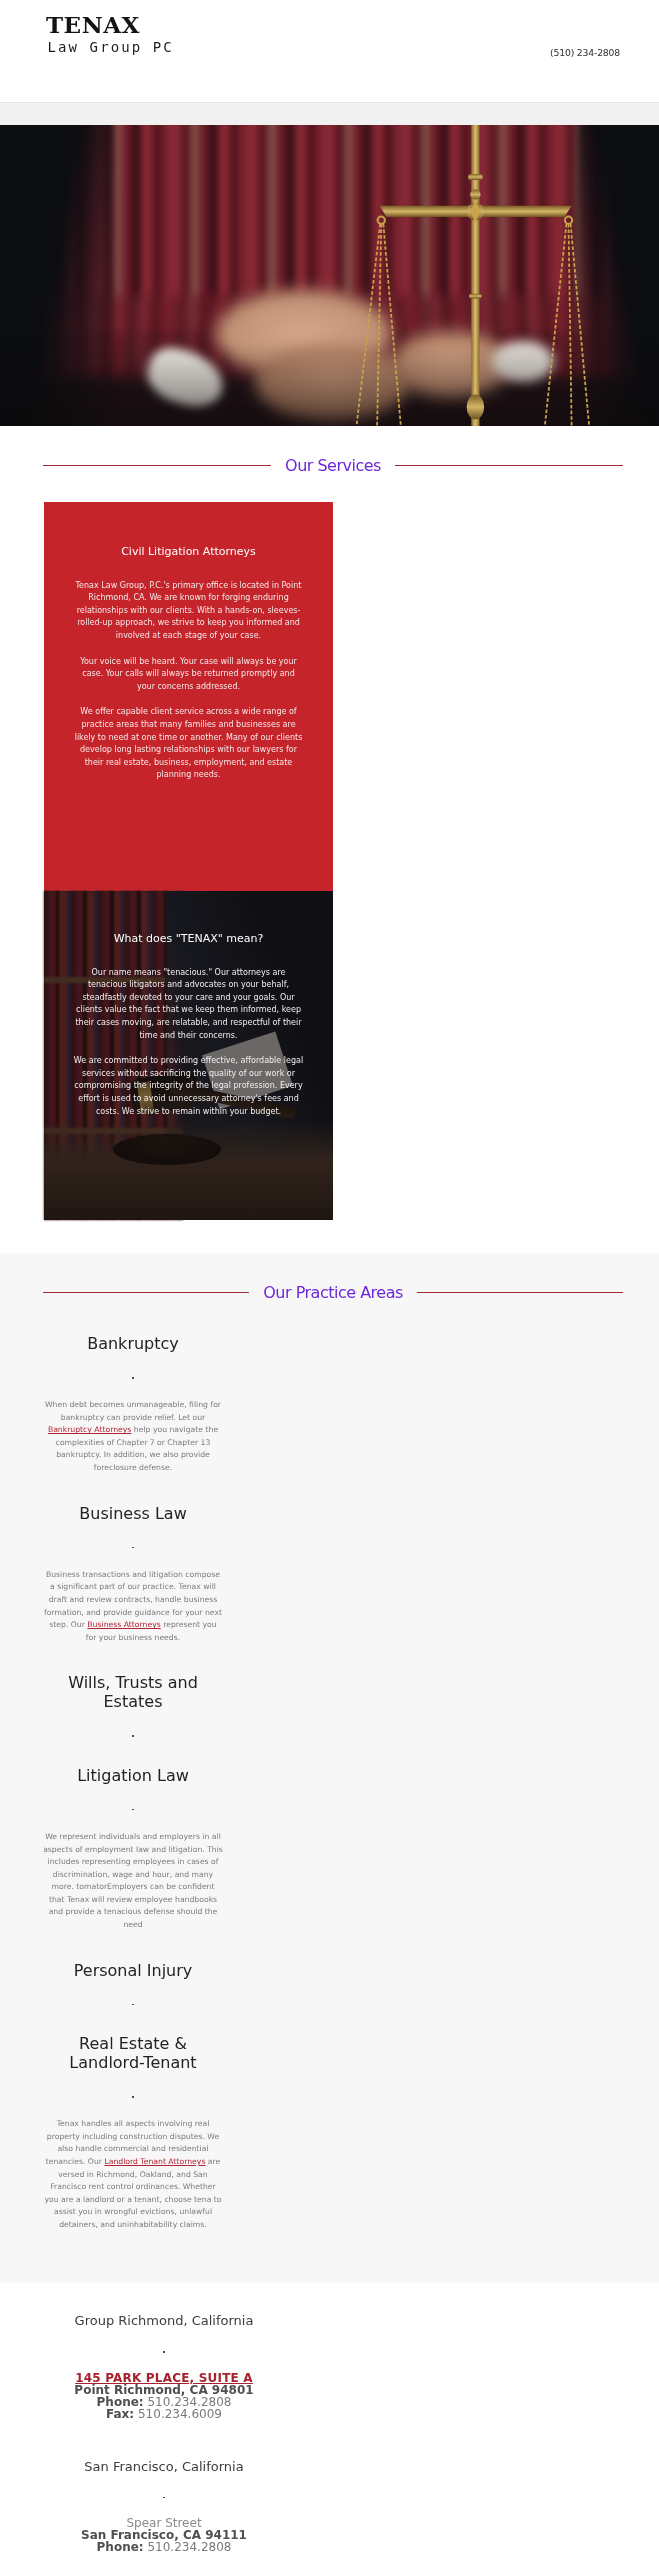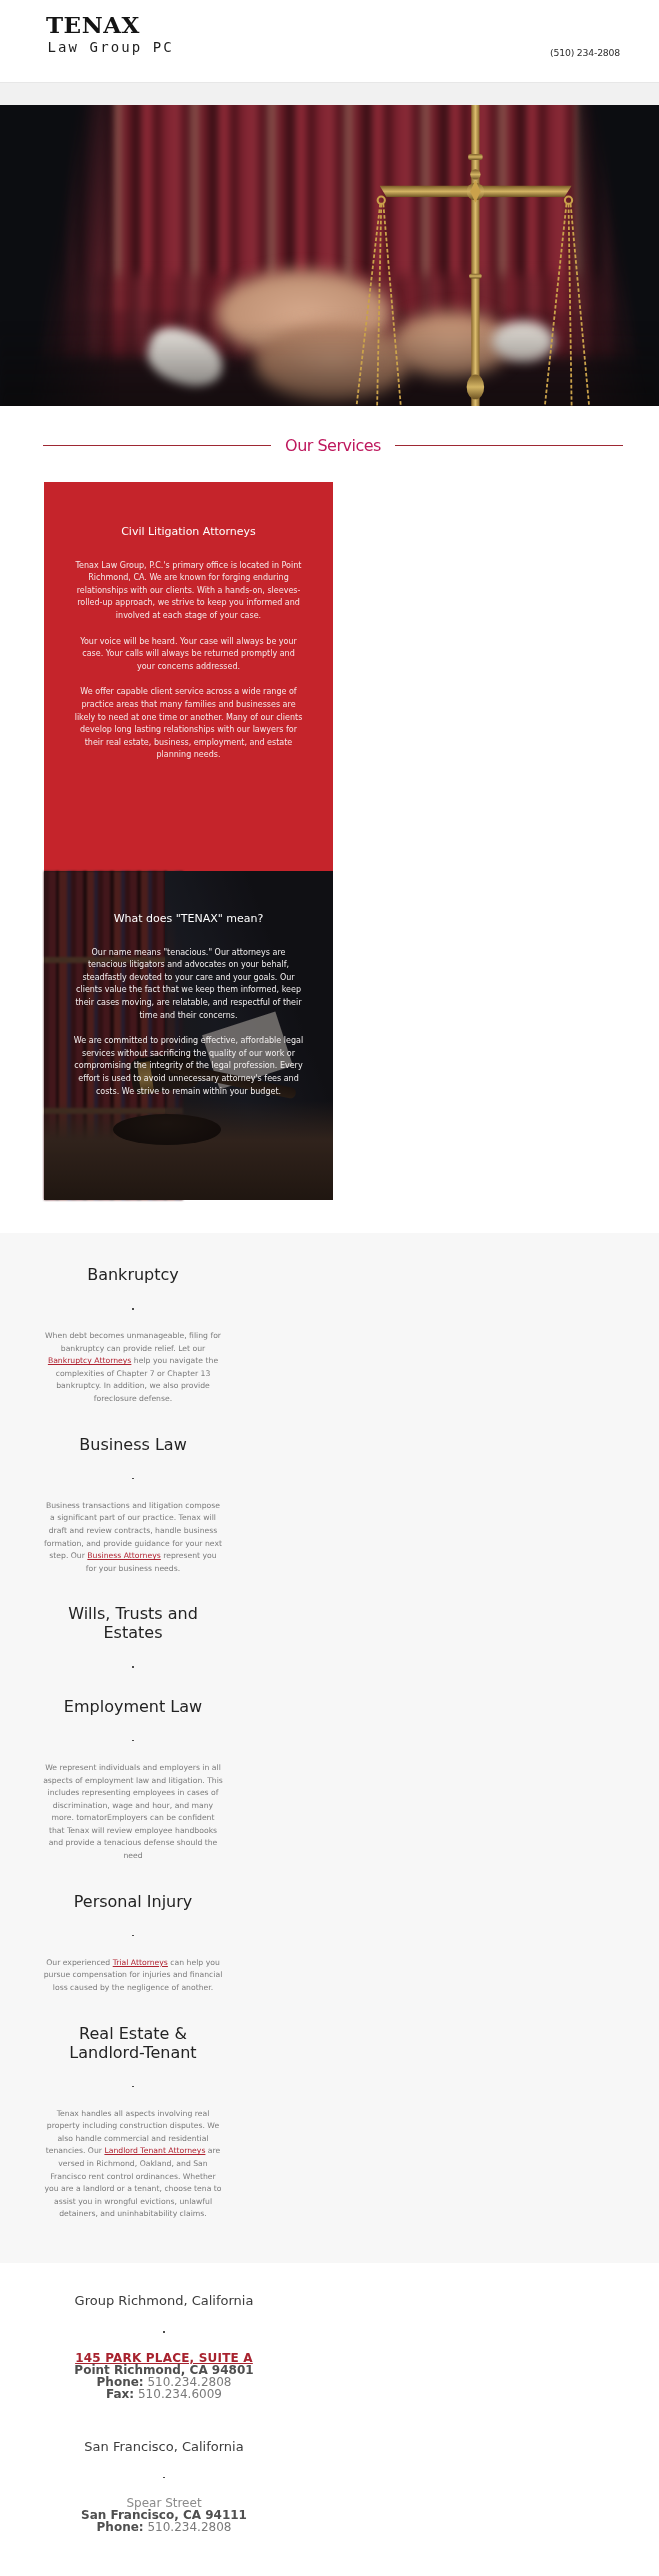--- a/index.html
+++ b/index.html
@@ -1,21 +1,21 @@
 <!DOCTYPE html>
 <html style="font-size:8.2px"><head>
 <meta charset="utf-8">
 <style>
   html,body{margin:0;padding:0;background:#fff;}
   body{width:659px;font-family:"DejaVu Sans","Liberation Sans",sans-serif;-webkit-font-smoothing:antialiased;}
   a{cursor:pointer;}
   section{overflow:hidden;}
 
   
-  .header-top{position:relative;height:82px;background:#fff;}
+  .header-top{position:relative;height:102px;background:#fff;}
   .logo{position:absolute;left:46px;top:13.4px;}
   .logo-title{font-family:"DejaVu Serif","Liberation Serif",serif;font-size:23px;font-weight:700;letter-spacing:0.5px;color:#141414;line-height:1;}
   .logo-sub{font-family:"DejaVu Sans Mono","Liberation Mono",monospace;font-size:14px;letter-spacing:2.1px;color:#1f1f1f;margin-top:2.6px;padding-left:1.5px;}
   .header-phone{position:absolute;right:39px;top:47px;font-size:9.3px;color:#2d2d2d;letter-spacing:-0.2px;}
   .subnav{height:23px;background:#f1f1f1;border-top:0.5px solid #e7e7e7;box-sizing:border-box;}
 
   
   .hero{position:relative;height:301px;background:#221217;}
   .hero *{position:absolute;}
   .hero-books{left:0;right:0;top:-10.3px;height:216px;
@@ -30,21 +30,21 @@
   .cuff-left{left:147px;top:227px;width:77px;height:52px;background:#e9e5df;border-radius:40% 60% 50% 50%;filter:blur(4.6px);transform:rotate(18deg);}
   .cuff-right{left:492px;top:216px;width:62px;height:41px;background:#ddd8d1;border-radius:50%;filter:blur(5.2px);}
   .hand1{left:216px;top:165px;width:175px;height:88px;background:radial-gradient(#d6a98c,#b28366);border-radius:50%;filter:blur(7.2px);}
   .hand2{left:255px;top:219px;width:155px;height:77px;background:radial-gradient(#c99a7c,#a57256);border-radius:50%;filter:blur(7.2px);}
   .hand3{left:392px;top:206px;width:118px;height:67px;background:radial-gradient(#cfa183,#ab7a5e);border-radius:50%;filter:blur(8.2px);}
   .scales{left:350px;top:0;width:258px;height:301px;}
 
   
   .rule-title{display:flex;align-items:center;width:580px;margin-left:43px;gap:14.4px;}
   .rule-title .line{flex:1;height:0.5px;background:#9e2833;}
-  .rule-title .txt{font-size:16px;letter-spacing:-0.5px;color:#be185d;white-space:nowrap;font-weight:400;}
+  .rule-title .txt{font-size:16px;letter-spacing:-0.5px;color:#6d28d9;white-space:nowrap;font-weight:400;}
 
   
   .services{height:827px;background:#fff;}
   .services .rule-title{padding-top:0;margin-top:30px;}
   .red-box{width:289px;height:389px;box-sizing:border-box;margin:27px 0 0 44px;background:#c5242b;color:#f7ecec;text-align:center;padding:43px 28px 0;}
   .red-box h3{font-size:11px;font-weight:400;color:#fff;margin:0 0 21.6px;}
   .red-box p{font-size:8px;line-height:12.6px;margin:0 0 13px;color:#f6e9e9;}
   .dark-box{position:relative;width:289px;height:329px;margin-left:44px;color:#fff;text-align:center;background:#23201f;}
   .dark-box .bg{position:absolute;inset:0;}
   .db-books{position:absolute;left:0;top:0;width:48%;height:100%;
@@ -173,45 +173,49 @@
     </div>
     <div class="content">
       <h3>What does "TENAX" mean?</h3>
       <p>Our name means "tenacious." Our attorneys are tenacious litigators and advocates on your behalf, steadfastly devoted to your care and your goals. Our clients value the fact that we keep them informed, keep their cases moving, are relatable, and respectful of their time and their concerns.</p>
       <p>We are committed to providing effective, affordable legal services without sacrificing the quality of our work or compromising the integrity of the legal profession. Every effort is used to avoid unnecessary attorney's fees and costs. We strive to remain within your budget.</p>
     </div>
   </div>
 </section>
 
 <section class="practice">
+  <div class="rule-title">
+    <div class="line"></div>
+    <div class="txt">Our Practice Areas</div>
+    <div class="line"></div>
+  </div>
 
   <div class="practice-col">
     <div class="area">
       <h4>Bankruptcy</h4>
       <div class="dot"></div>
       <p><span>When debt becomes unmanageable, filing for bankruptcy can provide relief. Let our </span><a class="red-link" href="#">Bankruptcy Attorneys</a><span> help you navigate the complexities of Chapter 7 or Chapter 13 bankruptcy. In addition, we also provide foreclosure defense.</span></p>
     </div>
     <div class="area">
       <h4>Business Law</h4>
       <div class="dot"></div>
       <p><span>Business transactions and litigation compose a significant part of our practice. Tenax will draft and review contracts, handle business formation, and provide guidance for your next step. Our </span><a class="red-link" href="#">Business Attorneys</a><span> represent you for your business needs.</span></p>
     </div>
     <div class="area">
       <h4>Wills, Trusts and Estates</h4>
       <div class="dot"></div>
     </div>
     <div class="area">
-      <h4>Employment Law</h4>
+      <h4>Litigation Law</h4>
       <div class="dot"></div>
       <p><span>We represent individuals and employers in all aspects of employment law and litigation. This includes representing employees in cases of discrimination, wage and hour, and many more. tomatorEmployers can be confident that Tenax will review employee handbooks and provide a tenacious defense should the need</span></p>
     </div>
     <div class="area">
       <h4>Personal Injury</h4>
       <div class="dot"></div>
-      <p><span>Our experienced </span><a class="red-link" href="#">Trial Attorneys</a><span> can help you pursue compensation for injuries and financial loss caused by the negligence of another.</span></p>
     </div>
     <div class="area">
       <h4>Real Estate &amp; Landlord-Tenant</h4>
       <div class="dot"></div>
       <p><span>Tenax handles all aspects involving real property including construction disputes. We also handle commercial and residential tenancies. Our </span><a class="red-link" href="#">Landlord Tenant Attorneys</a><span> are versed in Richmond, Oakland, and San Francisco rent control ordinances. Whether you are a landlord or a tenant, choose tena to assist you in wrongful evictions, unlawful detainers, and uninhabitability claims.</span></p>
     </div>
   </div>
 </section>
 
 <section class="offices">

